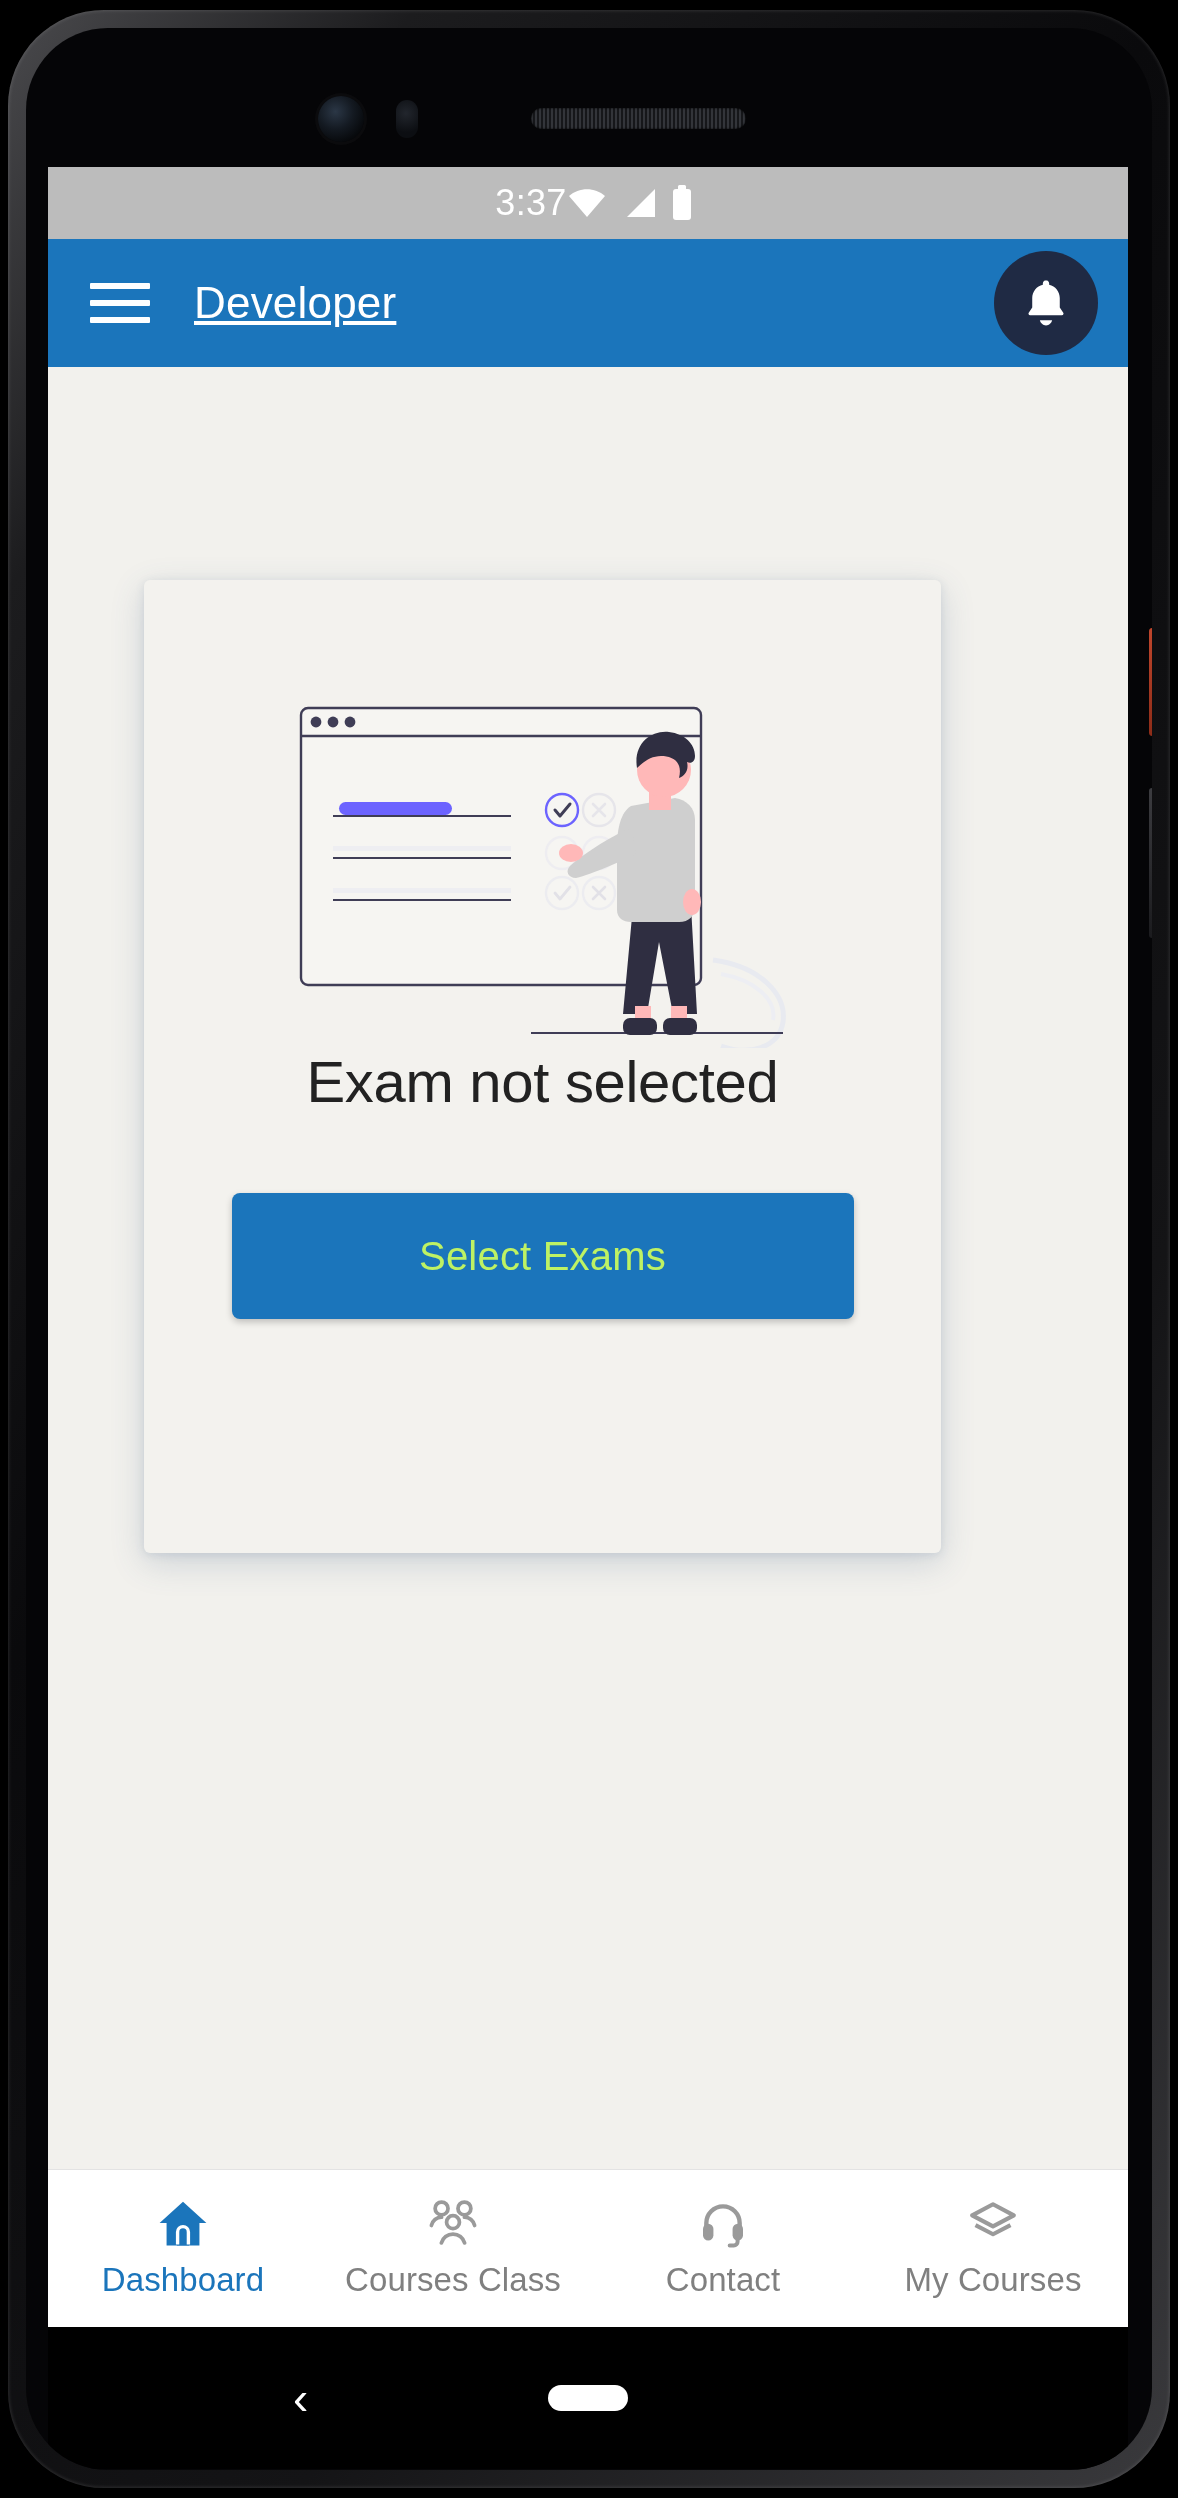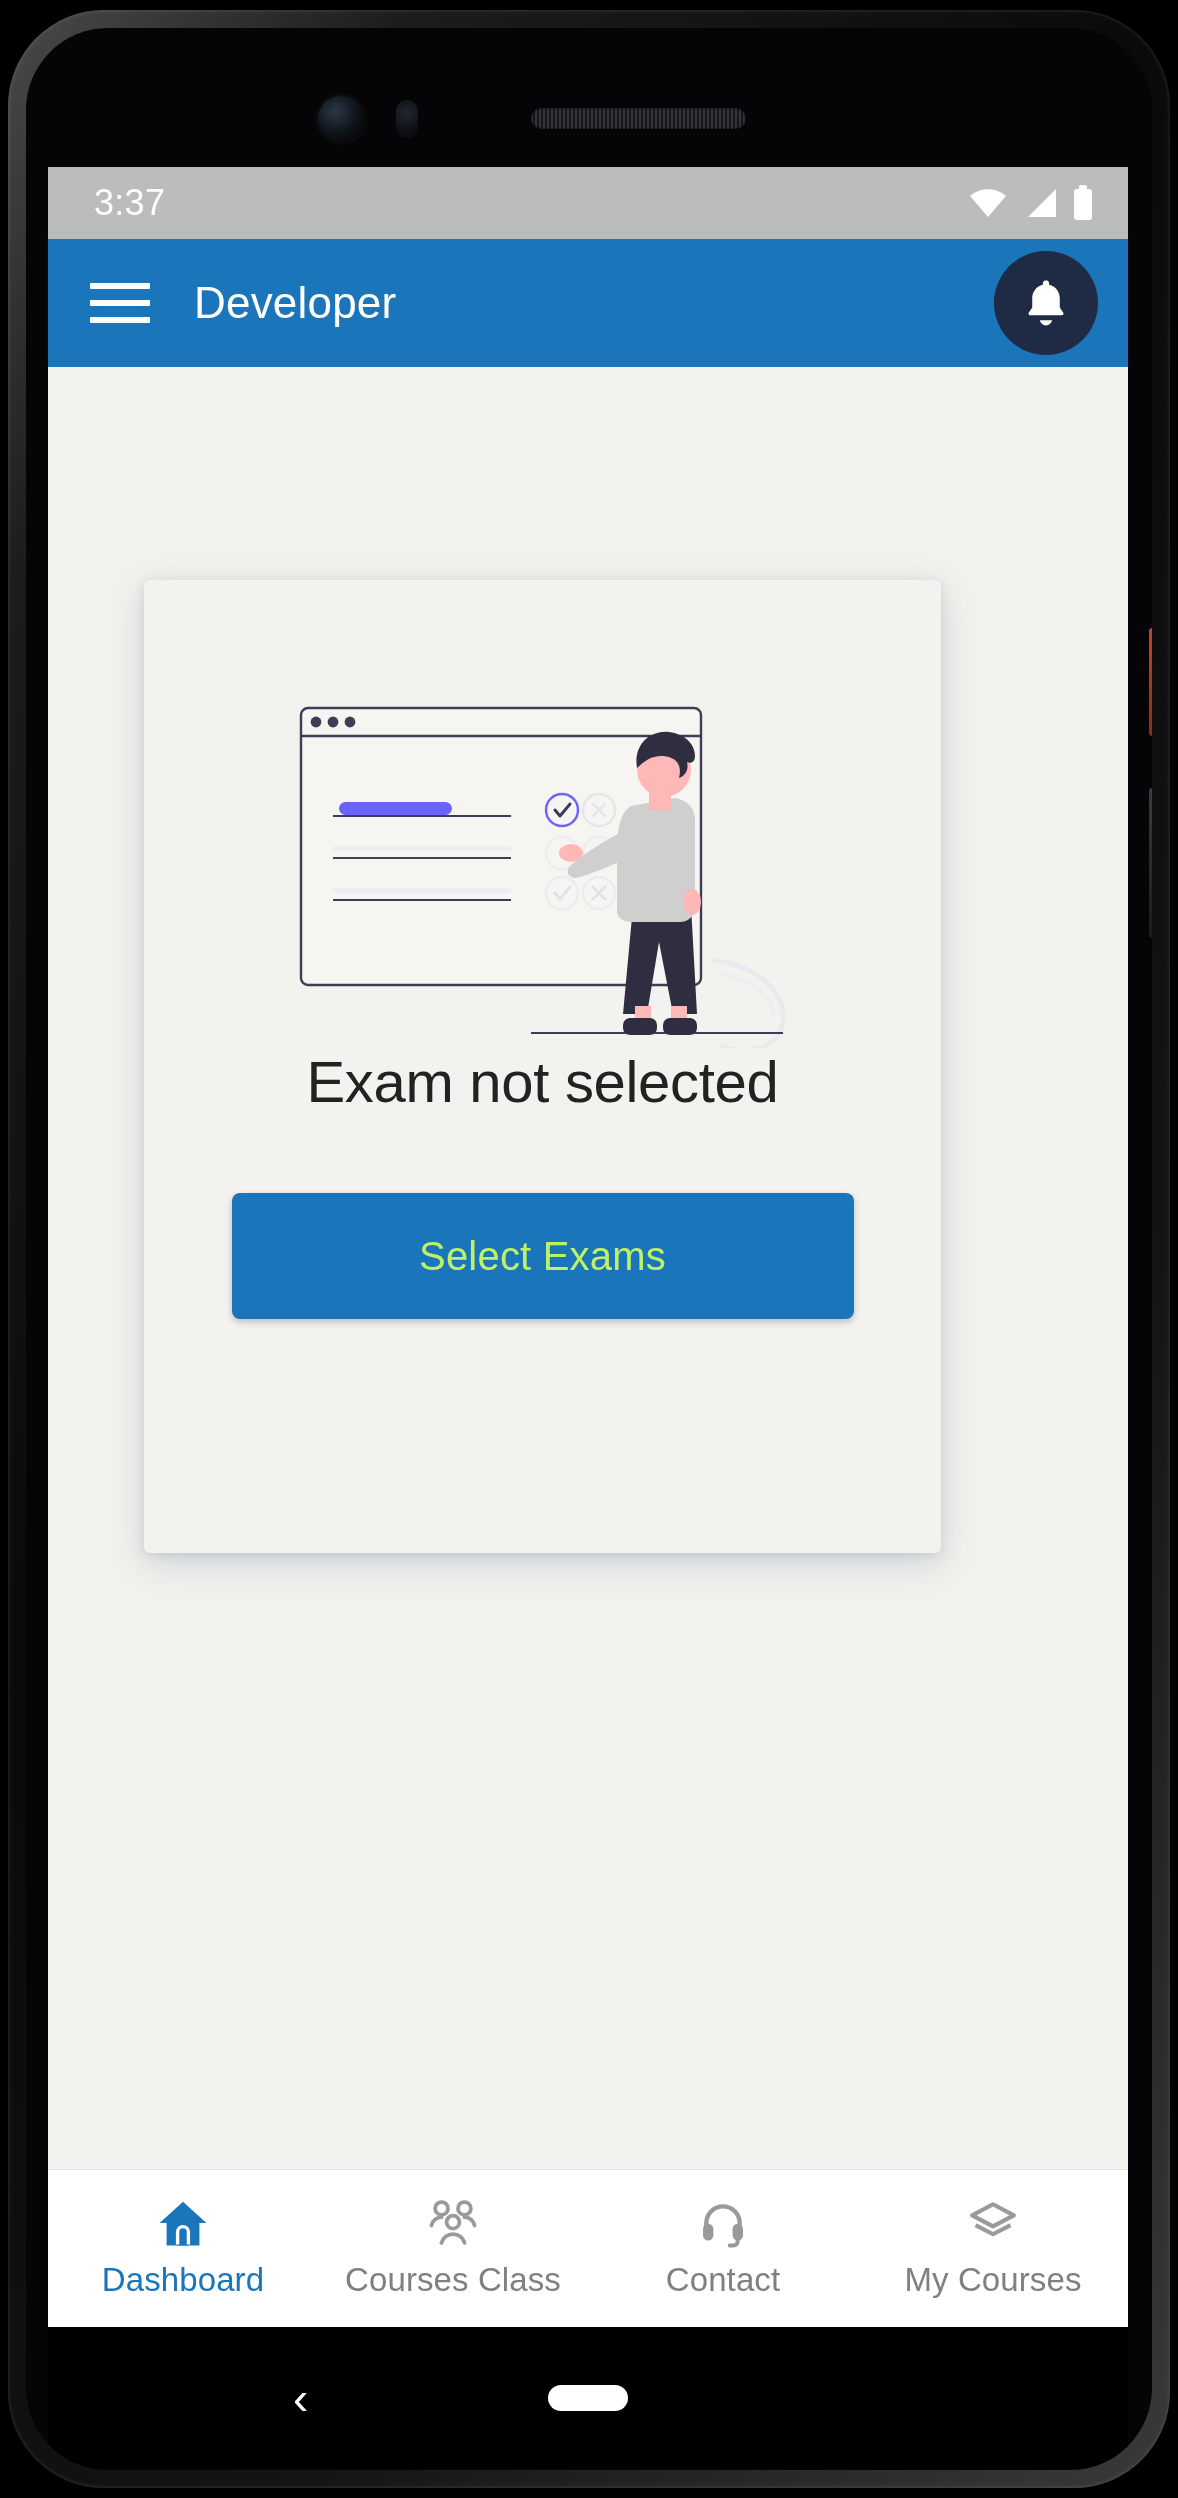--- a/index.html
+++ b/index.html
@@ -74,21 +74,21 @@
     overflow: hidden;
   }
 
   
   #status-bar {
     position: relative;
     height: 72px;
     background: #bcbcbc;
     display: flex;
     align-items: center;
-    justify-content: space-between;
+    justify-content: center;
     padding: 0 34px 0 46px;
   }
   #status-time {
     color: #ffffff;
     font-size: 36px;
     letter-spacing: 0.3px;
   }
   #status-icons { display: flex; align-items: center; gap: 14px; }
   .status-ic { display: block; }
 
@@ -109,20 +109,21 @@
   }
   #hamburger-menu-button span {
     display: block; height: 6px; background: #ffffff; border-radius: 1px;
   }
   #app-bar-title {
     color: #ffffff;
     font-size: 44px;
     margin-left: 42px;
     font-weight: 400;
     letter-spacing: 0.2px;
+    text-decoration: underline;
   }
   #notification-button {
     margin-left: auto;
     width: 104px; height: 104px;
     border-radius: 50%;
     background: #1f2a44;
     display: flex; align-items: center; justify-content: center;
     cursor: pointer;
   }
 

